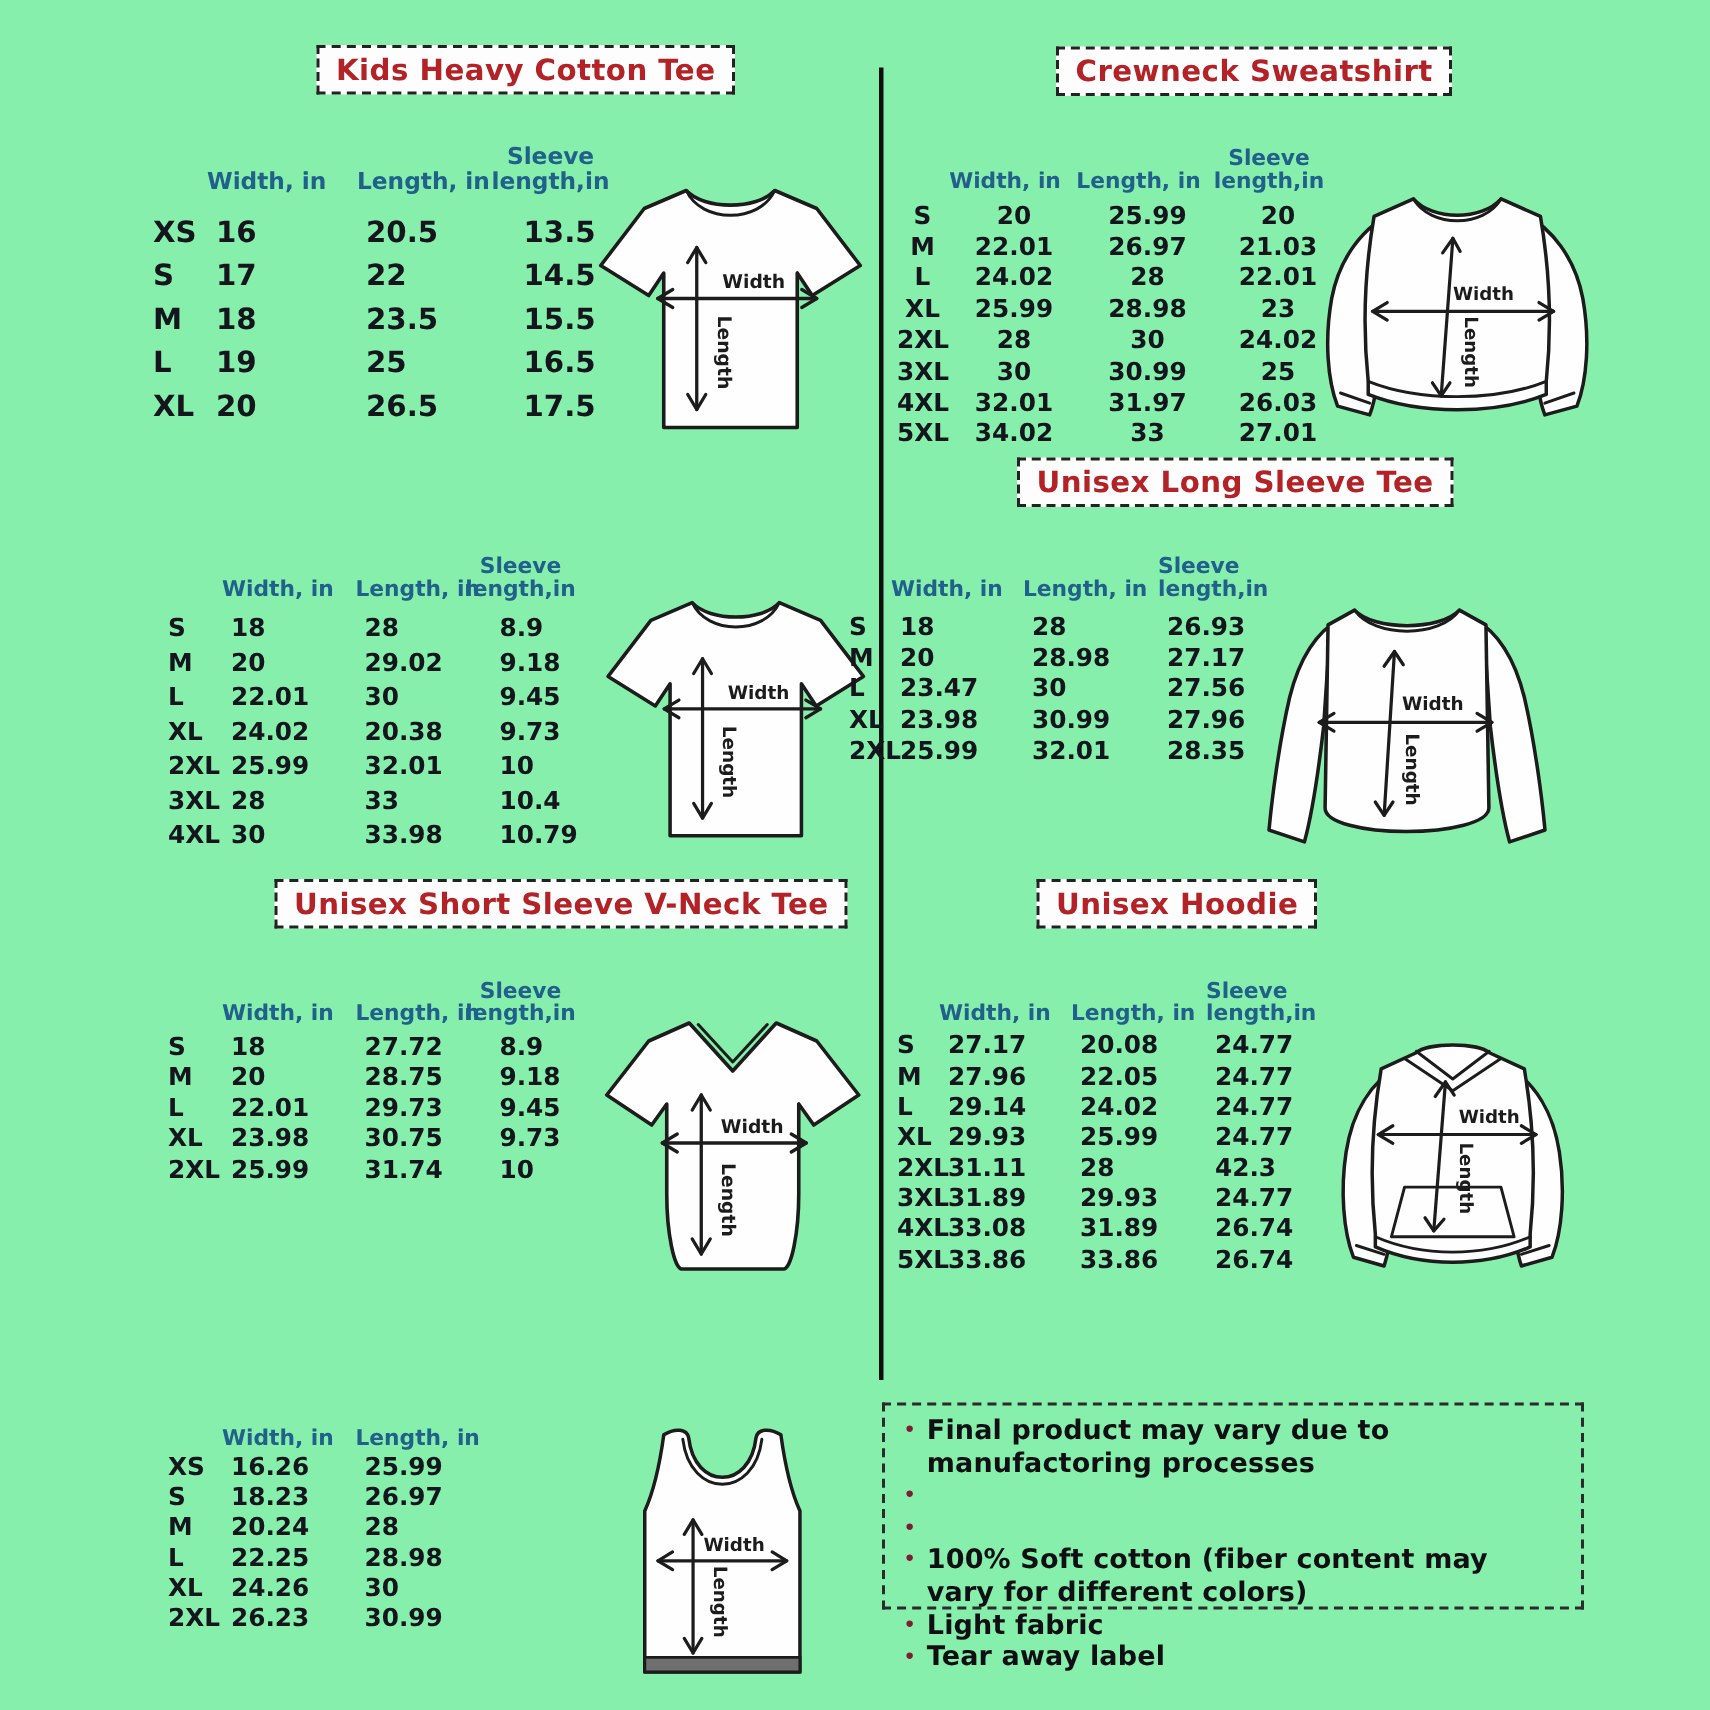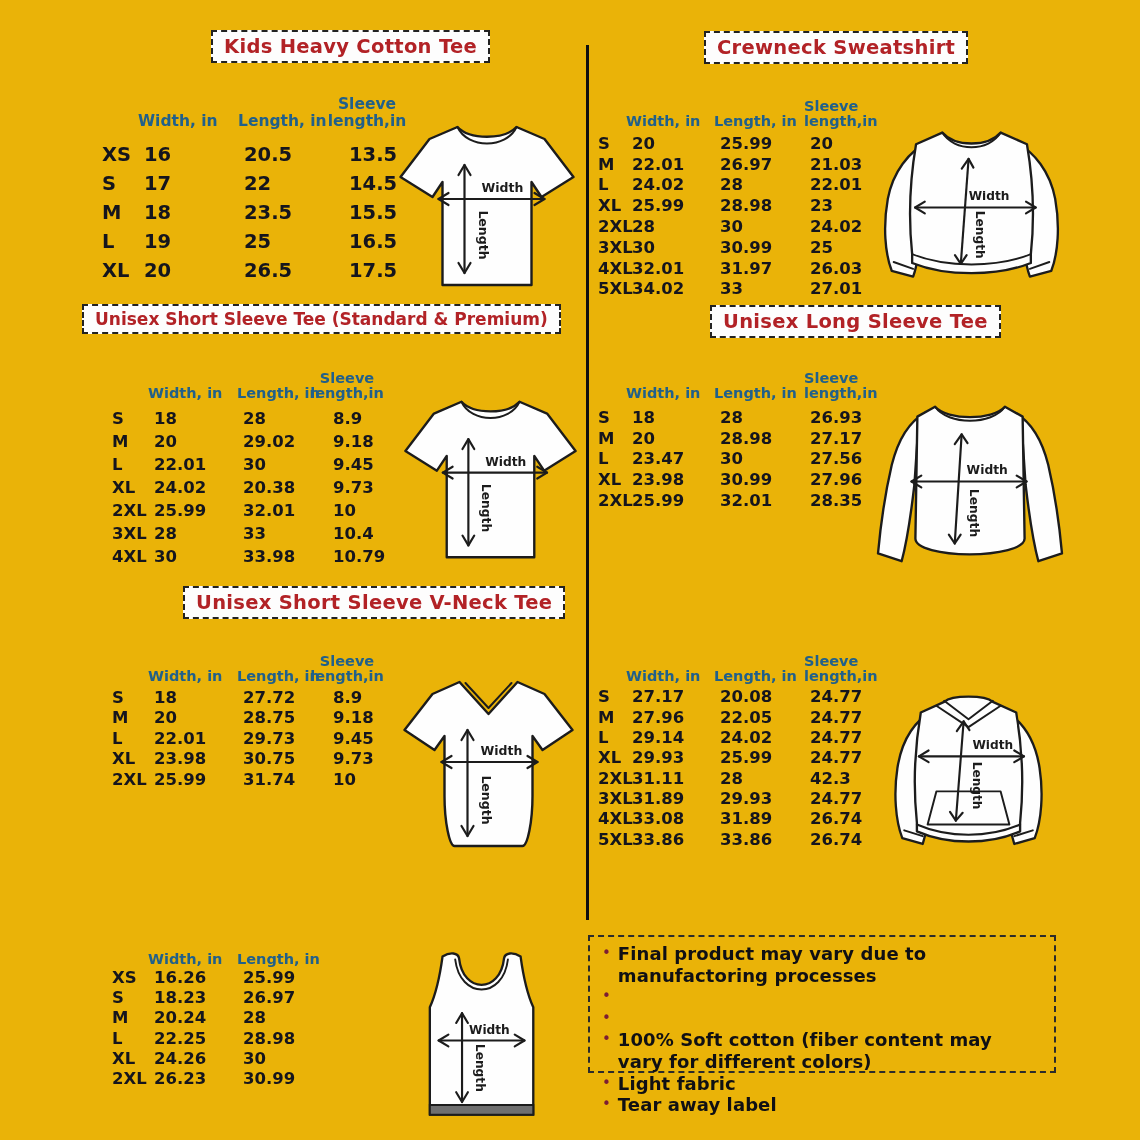--- a/index.html
+++ b/index.html
@@ -1,18 +1,18 @@
 <!DOCTYPE html>
 <html><head>
 <meta charset="utf-8">
 <style>
   html,body{margin:0;padding:0;background:#ffffff;}
   .page{
     position:relative;width:1140px;height:1140px;overflow:hidden;
-    background:#eab308;color:#15151d;
+    background:#86efac;color:#15151d;
     font-family:"DejaVu Sans","Liberation Sans",sans-serif;
   }
   .divider{position:absolute;left:586px;top:45px;width:3px;height:875px;background:#101010;}
   .section{position:absolute;}
   .title-box{
     position:absolute;display:inline-block;white-space:nowrap;
     border:2px dashed #222;padding:3px 11px;
     color:#b22226;font-weight:700;font-size:19.5px;letter-spacing:.3px;
     background:#fdfdfd;
   }
@@ -111,21 +111,21 @@
       <g>
         <path class="arrow" d="M44,86 L150,86"></path>
           <path class="arrow" d="M54,80 L44,86 L54,92"></path>
           <path class="arrow" d="M140,80 L150,86 L140,92"></path>
       </g>
       <text x="108" y="79" text-anchor="middle">Width</text>
       <text x="84" y="122" text-anchor="middle" transform="rotate(90 84,122)">Length</text>
     </svg>
   </div>
 
-  <div class="section" id="s-crew" style="left:592px;top:28px;width:495px;height:270px;">
+  <div class="section" id="s-crew" style="left:592px;top:28px;width:495px;height:270px;text-align:center;">
     <div class="title-box" style="left:112px;top:3px;"><span>Crewneck Sweatshirt</span></div>
     <div class="size-table tbl-right4">
         <div class="trow thead">
           <div class="cell size-cell"></div>
           <div class="cell head-cell">Width, in</div>
           <div class="cell head-cell">Length, in</div>
           <div class="cell head-cell">Sleeve length,in</div>
         </div>
         <div class="trow">
           <div class="cell size-cell">S</div>
@@ -193,21 +193,20 @@
         <path class="arrow" d="M52,92 L176,92"></path>
           <path class="arrow" d="M62,86 L52,92 L62,98"></path>
           <path class="arrow" d="M166,86 L176,92 L166,98"></path>
       </g>
       <text x="128" y="84" text-anchor="middle">Width</text>
       <text x="115" y="120" text-anchor="middle" transform="rotate(90 115,120)">Length</text>
     </svg>
   </div>
 
   <div class="section" id="s-std" style="left:80px;top:300px;width:505px;height:275px;">
-    <div class="title-box" style="left:2px;top:4px;"><span>Unisex Short Sleeve Tee (Standard &amp; Premium)</span></div>
     <div class="size-table tbl-std4 sleeve-shift">
         <div class="trow thead">
           <div class="cell size-cell"></div>
           <div class="cell head-cell">Width, in</div>
           <div class="cell head-cell">Length, in</div>
           <div class="cell head-cell">Sleeve length,in</div>
         </div>
         <div class="trow">
           <div class="cell size-cell">S</div>
           <div class="cell val-cell">18</div>
@@ -262,21 +261,21 @@
       <g>
         <path class="arrow" d="M44,86 L150,86"></path>
           <path class="arrow" d="M54,80 L44,86 L54,92"></path>
           <path class="arrow" d="M140,80 L150,86 L140,92"></path>
       </g>
       <text x="108" y="79" text-anchor="middle">Width</text>
       <text x="84" y="122" text-anchor="middle" transform="rotate(90 84,122)">Length</text>
     </svg>
   </div>
 
-  <div class="section" id="s-long" style="left:592px;top:300px;width:498px;height:275px;">
+  <div class="section" id="s-long" style="left:560px;top:300px;width:498px;height:275px;">
     <div class="title-box" style="left:118px;top:5px;"><span>Unisex Long Sleeve Tee</span></div>
     <div class="size-table tbl-right4">
         <div class="trow thead">
           <div class="cell size-cell"></div>
           <div class="cell head-cell">Width, in</div>
           <div class="cell head-cell">Length, in</div>
           <div class="cell head-cell">Sleeve length,in</div>
         </div>
         <div class="trow">
           <div class="cell size-cell">S</div>
@@ -381,20 +380,21 @@
         <path class="arrow" d="M40,92 L136,92"></path>
           <path class="arrow" d="M50,86 L40,92 L50,98"></path>
           <path class="arrow" d="M126,86 L136,92 L126,98"></path>
       </g>
       <text x="100" y="85" text-anchor="middle">Width</text>
       <text x="80" y="130" text-anchor="middle" transform="rotate(90 80,130)">Length</text>
     </svg>
   </div>
 
   <div class="section" id="s-hoodie" style="left:592px;top:583px;width:498px;height:275px;">
+    <div class="title-box" style="left:99px;top:3px;"><span>Unisex Hoodie</span></div>
     <div class="size-table tbl-right4">
         <div class="trow thead">
           <div class="cell size-cell"></div>
           <div class="cell head-cell">Width, in</div>
           <div class="cell head-cell">Length, in</div>
           <div class="cell head-cell">Sleeve length,in</div>
         </div>
         <div class="trow">
           <div class="cell size-cell">S</div>
           <div class="cell val-cell">27.17</div>

